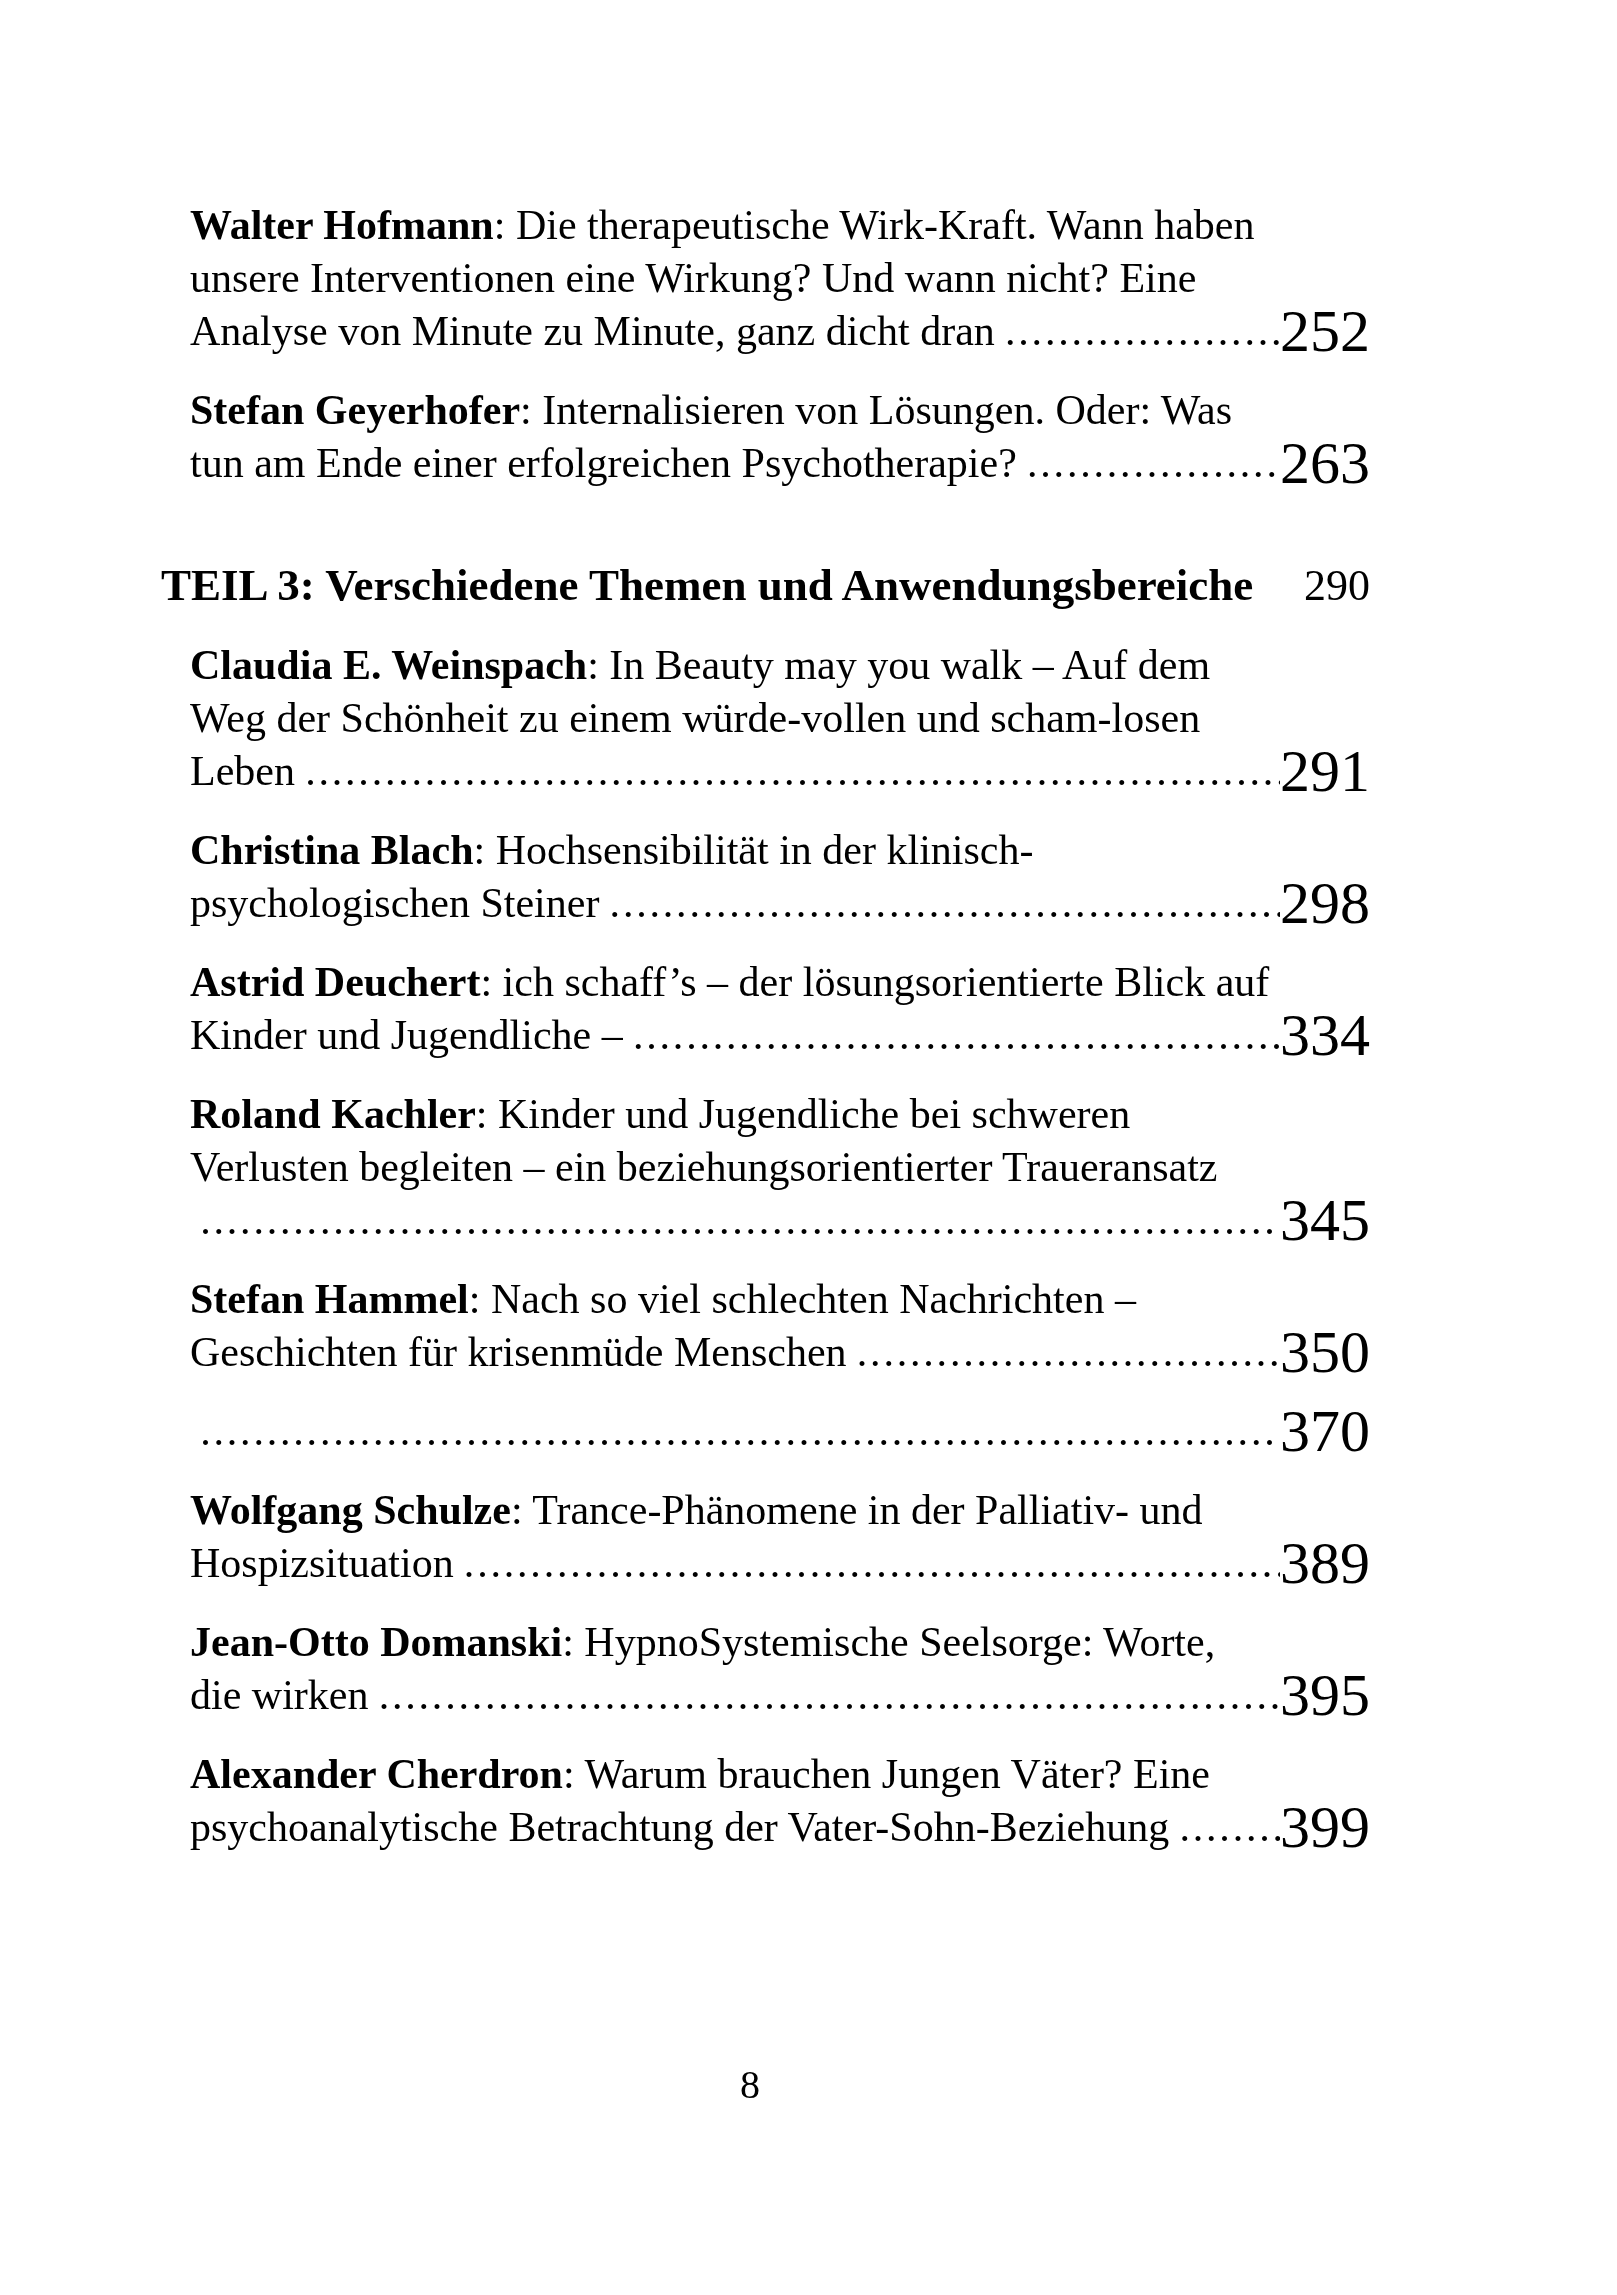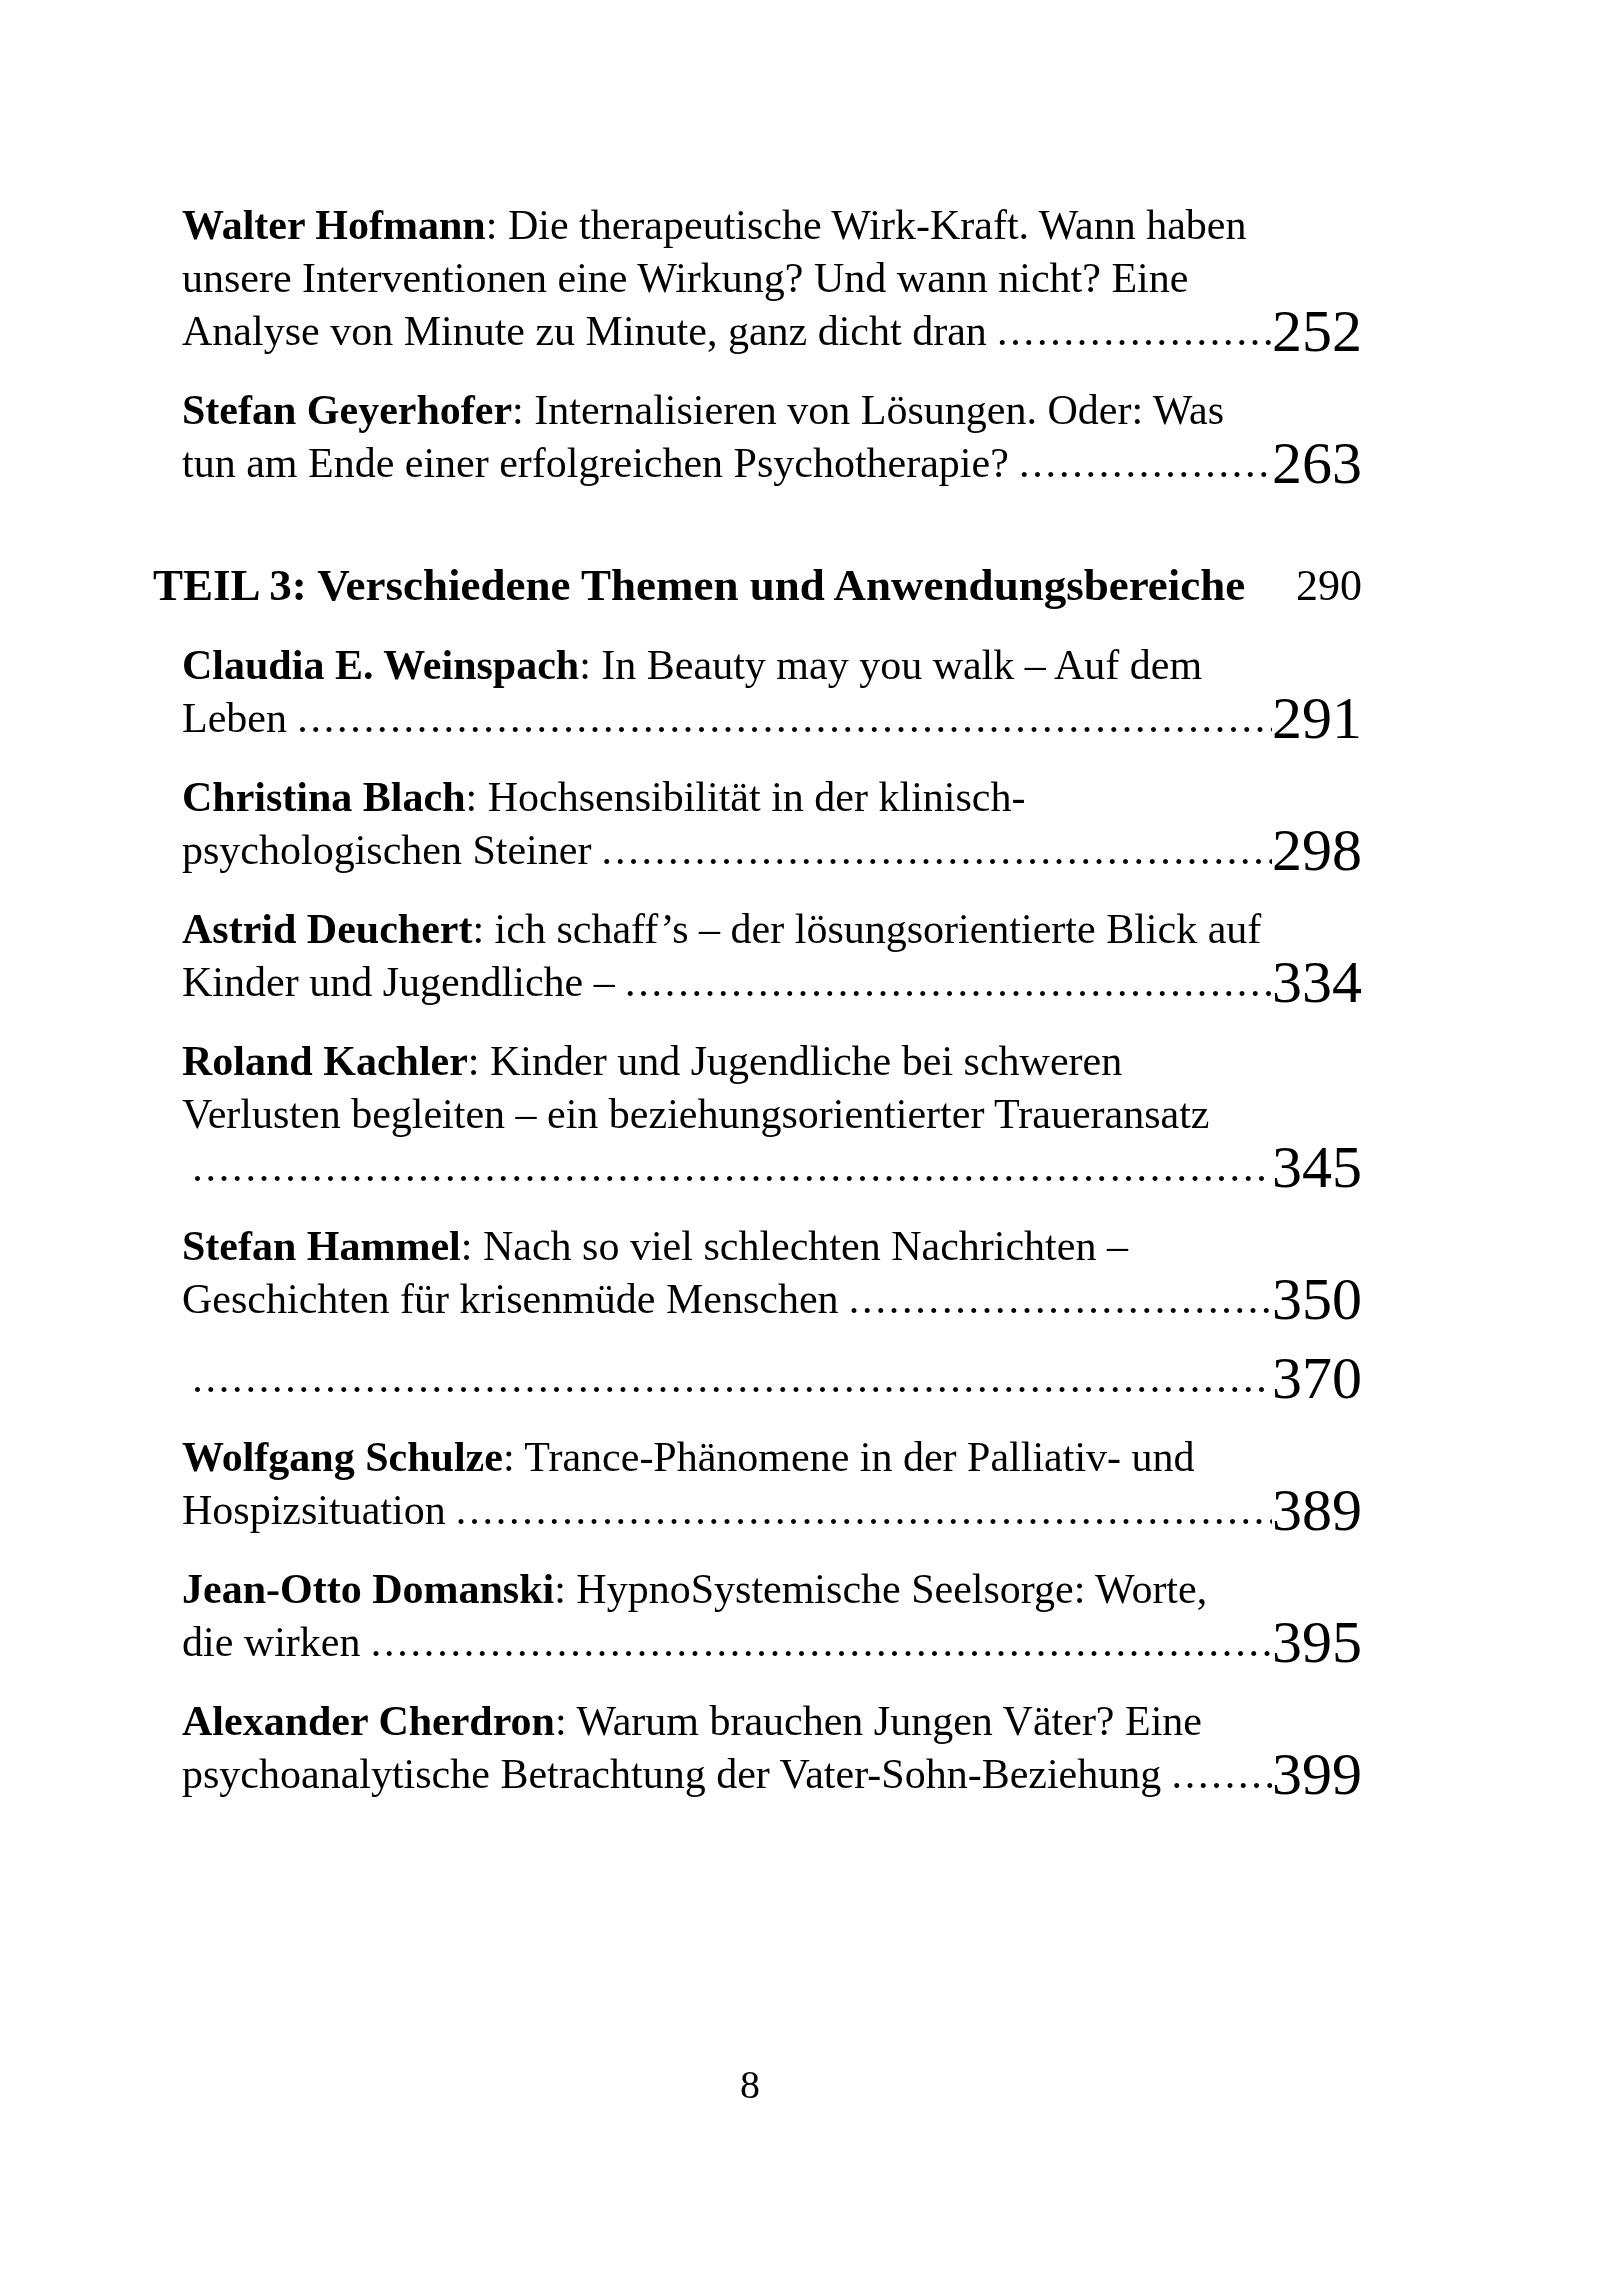--- a/index.html
+++ b/index.html
@@ -11,21 +11,21 @@
     position: relative;
     width: 1618px;
     height: 2295px;
     background: #ffffff;
     font-family: "Liberation Serif", "DejaVu Serif", serif;
     color: #000000;
     overflow: hidden;
   }
   .content {
     position: absolute;
-    left: 182px;
+    left: 190px;
     top: 199px;
     width: 1180px;
   }
   .entry {
     font-size: 42px;
     line-height: 53px;
     margin: 0 0 26px 0;
   }
   .line {
     white-space: nowrap;
@@ -100,20 +100,21 @@
           <span class="dots">....................................................................................................................................................................................................................................................................</span>
           <span class="pagenum">263</span>
         </div>
       </div>
       <div class="section-heading">
         <span class="heading-label">TEIL 3: Verschiedene Themen und Anwendungsbereiche</span>
         <span class="heading-page">290</span>
       </div>
       <div class="entry">
         <div class="line"><span class="text"><span class="author">Claudia E. Weinspach</span><span class="title-rest">: In Beauty may you walk – Auf dem</span></span></div>
+        <div class="line"><span class="text">Weg der Schönheit zu einem würde-vollen und scham-losen</span></div>
         <div class="line leader-row">
           <span class="text">Leben</span>
           <span class="dots">....................................................................................................................................................................................................................................................................</span>
           <span class="pagenum">291</span>
         </div>
       </div>
       <div class="entry">
         <div class="line"><span class="text"><span class="author">Christina Blach</span><span class="title-rest">: Hochsensibilität in der klinisch-</span></span></div>
         <div class="line leader-row">
           <span class="text">psychologischen Steiner</span>

